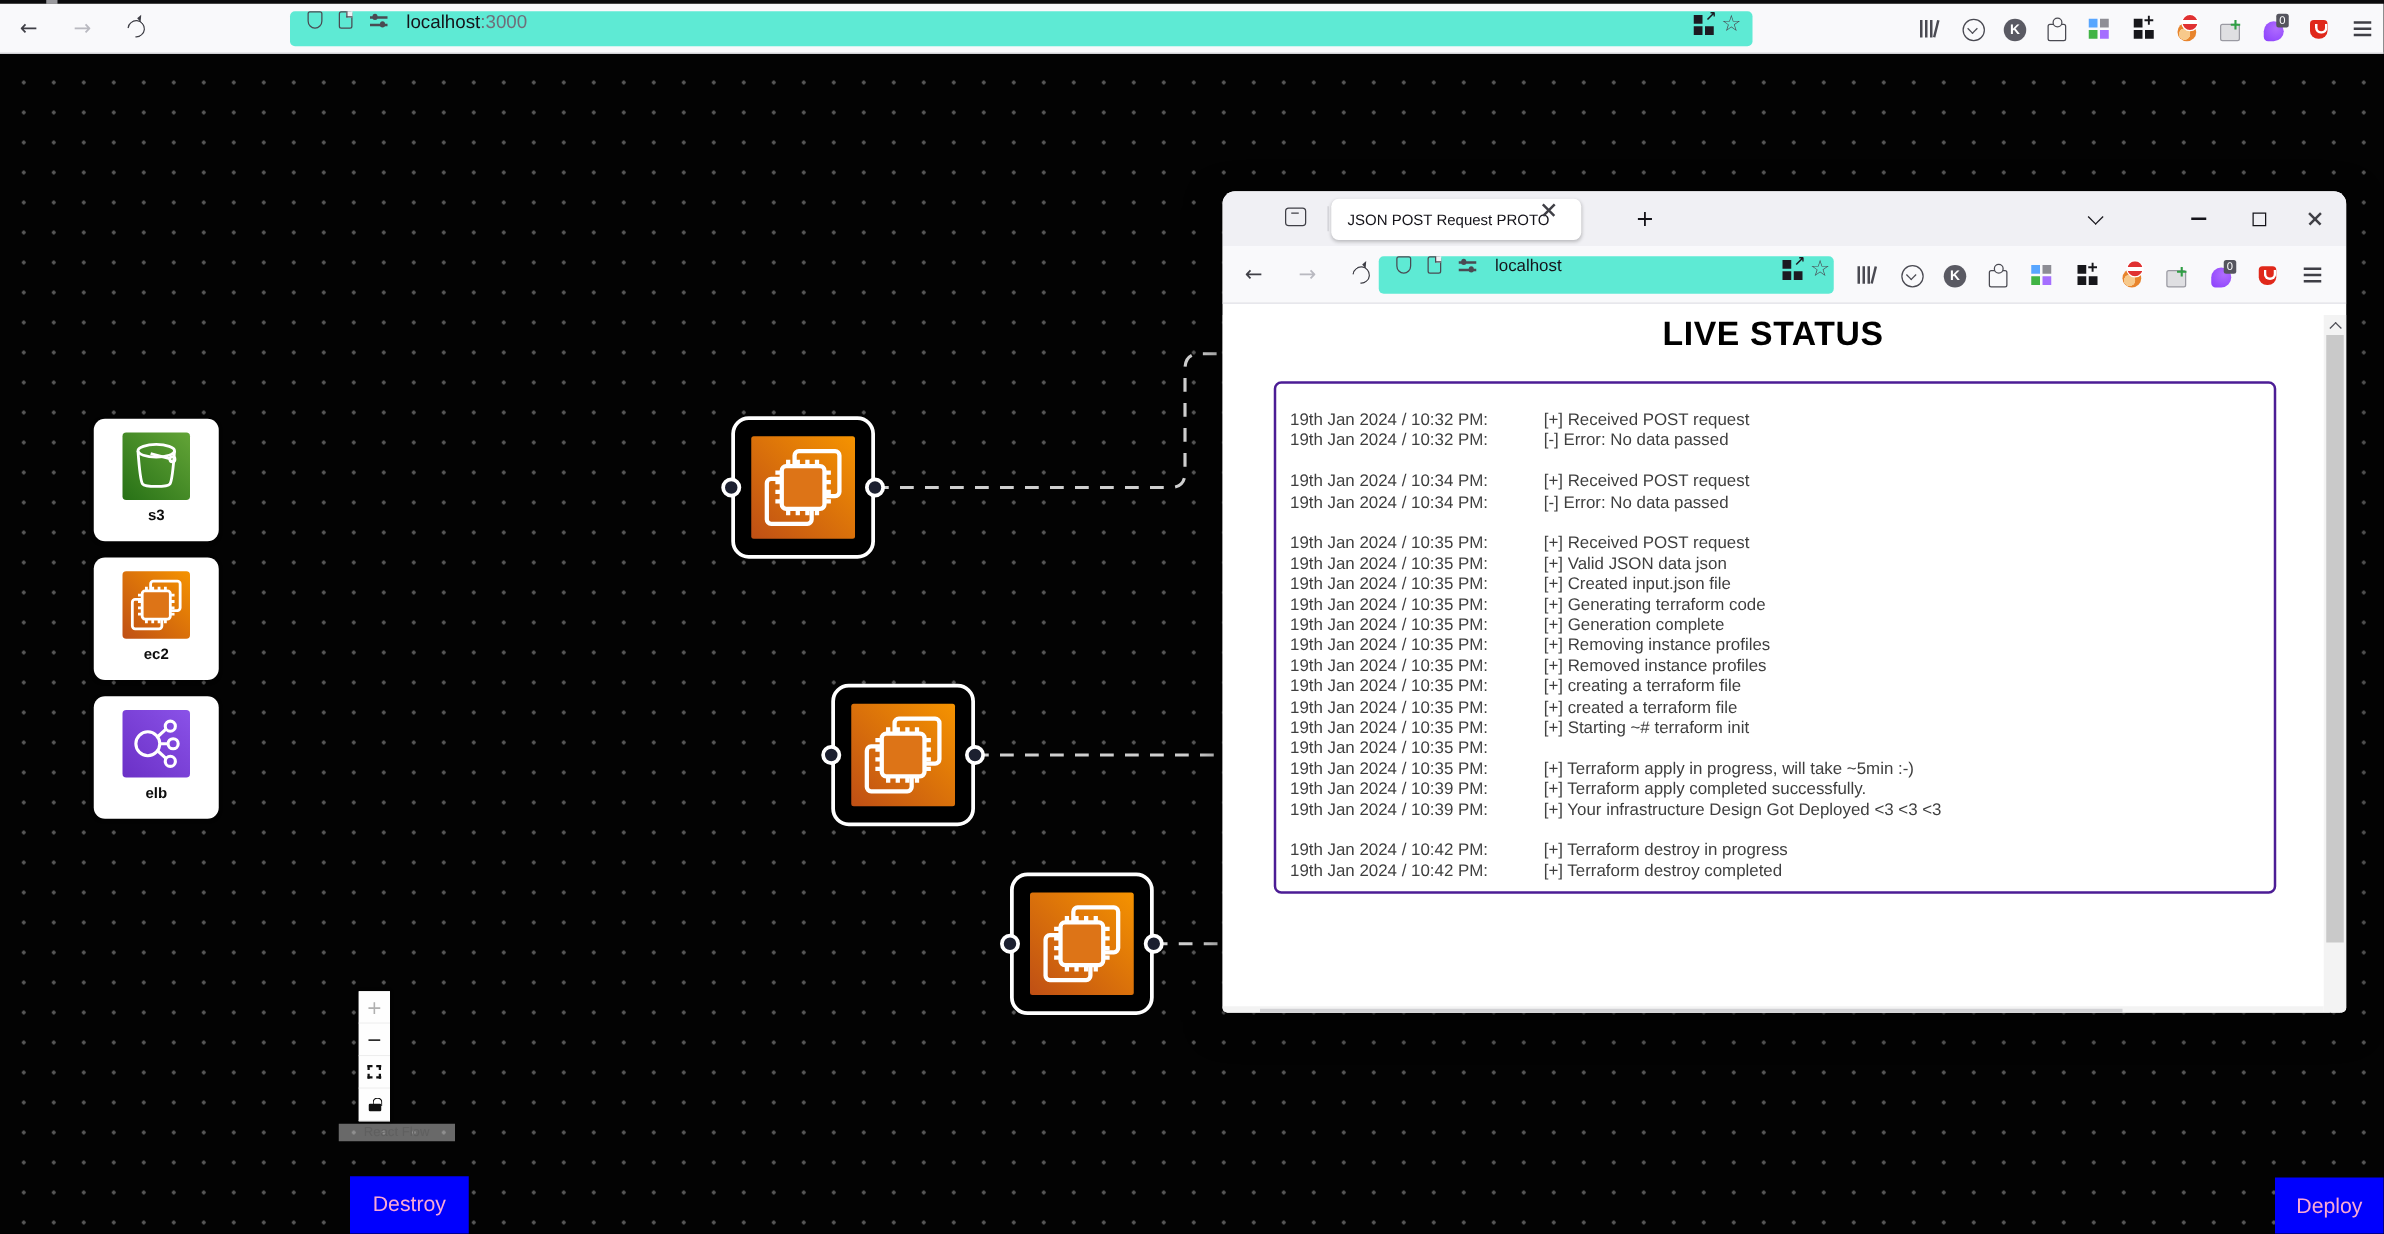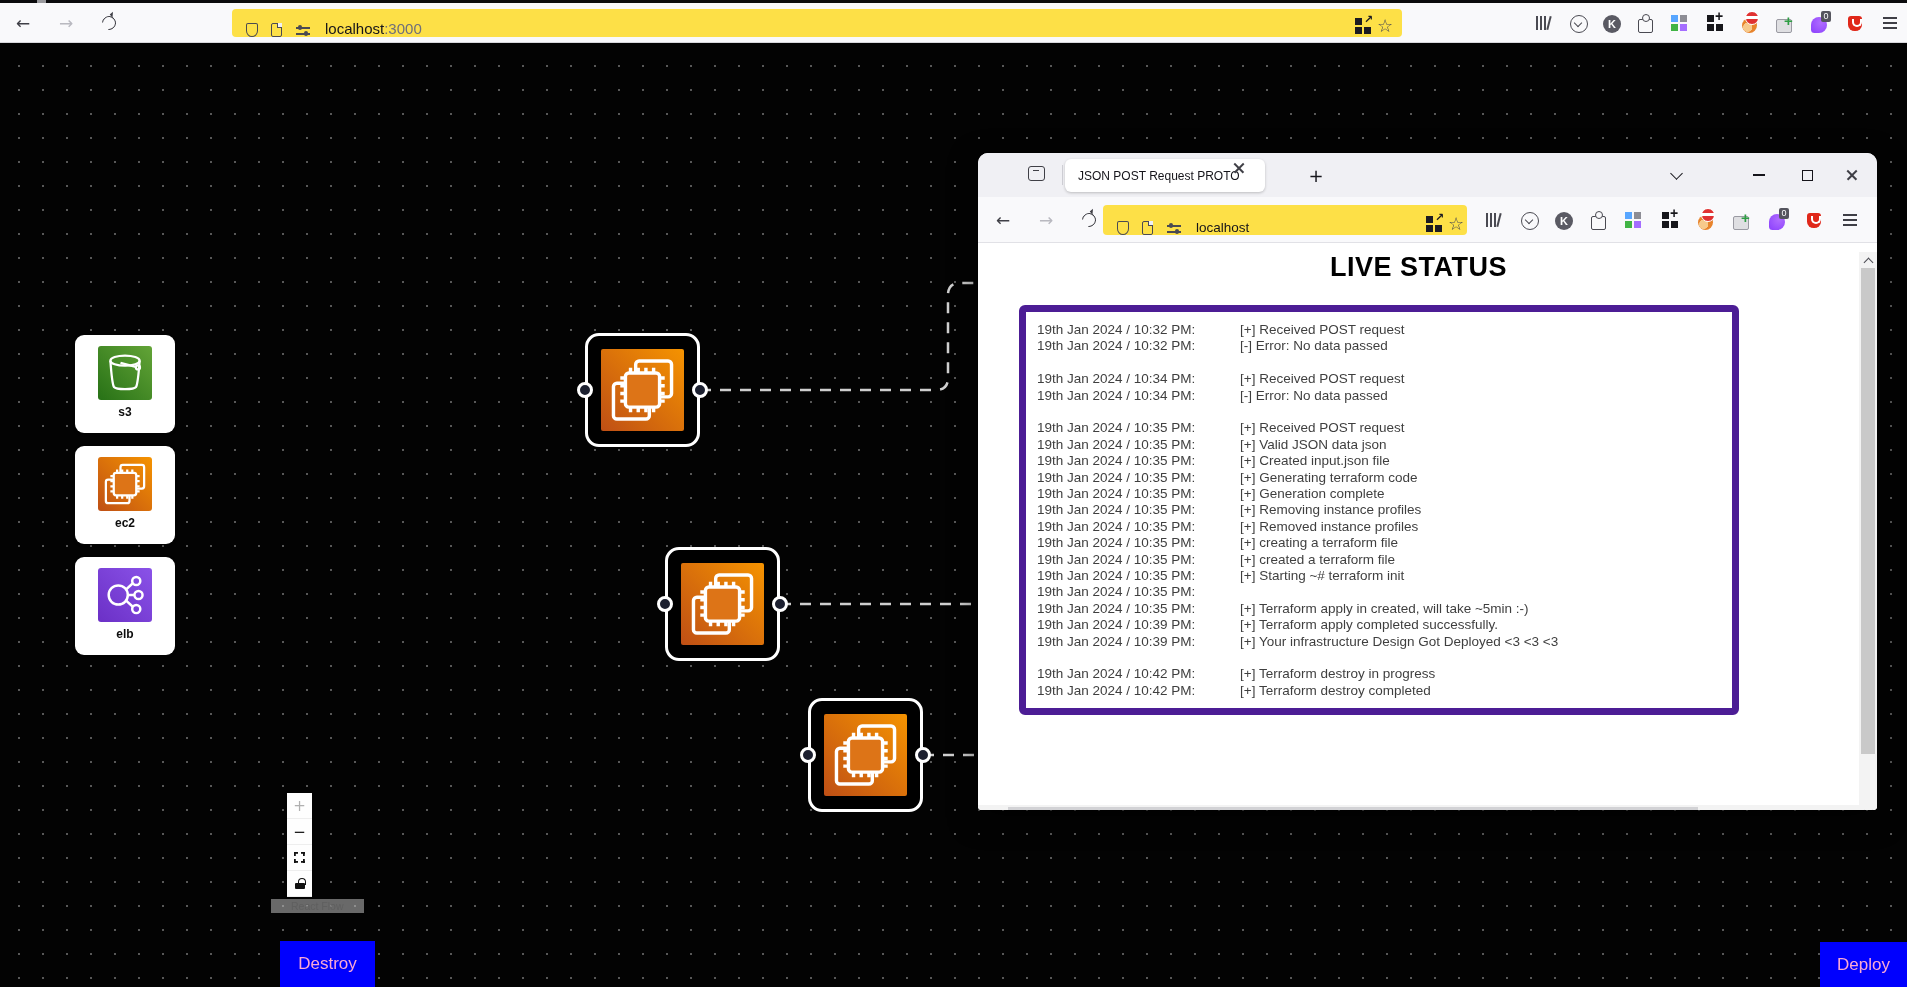--- a/index.html
+++ b/index.html
@@ -8,21 +8,21 @@
 
   
   .topstrip{position:absolute;left:0;top:0;width:100%;height:3px;background:#0b0b0d;z-index:6}
   .topnotch{position:absolute;left:37px;top:0;width:9px;height:3px;background:#9a9a9e}
   .toolbar{position:absolute;left:0;top:3px;width:100%;height:40px;background:#f9f9fb;border-bottom:1px solid #d7d7dc;z-index:6}
   .navrow{position:absolute;left:12px;top:0;height:40px;display:flex;align-items:center;gap:21px}
   .navbtn{width:22px;height:22px;display:flex;align-items:center;justify-content:center;font-family:"DejaVu Sans",sans-serif;font-size:17px;color:#3f3f46}
   .navbtn.dis{color:#b9b9c0}
   .icon-reload{width:14px;height:14px;border:1.7px solid #3f3f46;border-radius:50%;border-left-color:transparent;transform:rotate(-40deg);position:relative}
   .icon-reload::after{content:"";position:absolute;right:-3px;top:-3px;border:3.5px solid transparent;border-right-color:#3f3f46;transform:rotate(45deg)}
-  .urlbar{position:absolute;left:232px;top:6px;width:1170px;height:28px;background:#fde047;border-radius:4px;display:flex;align-items:flex-end}
+  .urlbar{position:absolute;left:232px;top:6px;width:1170px;height:28px;background:#5eead4;border-radius:4px;display:flex;align-items:flex-start}
   .urlbar .shield{width:12px;height:14px;border:1.6px solid #4a4a52;border-radius:2px 2px 50% 50%/2px 2px 45% 45%;margin-left:14px}
   .urlbar .page{width:11px;height:14px;border:1.6px solid #4a4a52;border-radius:2px;margin-left:13px;position:relative}
   .urlbar .page::after{content:"";position:absolute;right:-1px;top:-1px;width:4px;height:4px;background:#f0f0f4;border-left:1.6px solid #4a4a52;border-bottom:1.6px solid #4a4a52}
   .urlbar .tune{width:16px;height:14px;position:relative;margin-left:13px}
   .urlbar .tune::before{content:"";position:absolute;left:1px;top:4px;width:14px;height:1.6px;background:#4a4a52;box-shadow:0 6px #4a4a52}
   .urlbar .tune::after{content:"";position:absolute;left:3px;top:2.4px;width:4.4px;height:4.4px;border-radius:50%;background:#4a4a52;box-shadow:6px 6px #4a4a52}
   .urltext{margin-left:14px;font-size:15px;color:#15141a}
   .urltext .dim{color:#6f6f7a}
   .urlbar .spacer{flex:1}
   .xi{width:22px;height:22px;display:inline-block;position:relative;flex:none}
@@ -108,21 +108,21 @@
   .chev{width:9px;height:9px;border-right:1.7px solid #15141a;border-bottom:1.7px solid #15141a;transform:rotate(45deg);margin-top:-4px}
   .minbar{width:12px;height:1.7px;background:#15141a}
   .maxbox{width:11px;height:11px;border:1.6px solid #15141a}
   .ptoolbar{position:relative;height:46px;background:#f9f9fb;border-bottom:1px solid #e1e1e6}
   .ptoolbar .navrow{left:14px;height:46px}
   .ptoolbar .urlbar{left:125px;top:8px;width:364px;height:30px}
   .ptoolbar .urltext{font-size:13.5px}
   .ptoolbar .extrow{right:16px;top:12px;gap:14px}
   .pcontent{position:relative;height:567px;background:#fff}
   .ptitle{margin-top:9px;width:881px;text-align:center;font-size:27px;font-weight:bold;color:#000;letter-spacing:.5px}
-  .logpanel{position:absolute;left:41px;top:53px;width:720px;height:410px;border:7px solid #4c1d95;border-radius:6px;background:#fff;padding:10px 0 0 11px;overflow:hidden}
+  .logpanel{position:absolute;left:41px;top:53px;width:802px;height:410px;border:2px solid #4c1d95;border-radius:6px;background:#fff;padding:21px 0 0 11px;overflow:hidden}
   .log-row{display:grid;grid-template-columns:203px 1fr;min-height:16.4px;line-height:16.4px;font-size:13.5px;color:#3f3f3f}
   .log-msg{padding-left:0}
   .vscroll{position:absolute;right:0;top:0;width:18px;height:567px;background:#f3f3f3}
   .vthumb{position:absolute;left:2px;top:16px;width:14px;height:486px;background:#c9c9c9}
   .sarrow{position:absolute;left:4px;width:10px;height:10px;display:flex;align-items:center;justify-content:center}
   .sarrow .chev{border-color:#4a4a52;width:7px;height:7px}
   .sa-up{top:3px}.sa-up .chev{transform:rotate(-135deg);margin-top:4px}
   .sa-dn{bottom:3px}.sa-dn .chev{margin-top:-2px}
   .hscroll{position:absolute;left:0;bottom:0;width:881px;height:14px;background:#f3f3f3}
   .hthumb{position:absolute;left:30px;top:2px;width:690px;height:10px;background:#d2d2d5}
@@ -391,21 +391,21 @@
           </div>
           <div class="log-row">
             <span class="log-time">19th Jan 2024 / 10:35 PM:</span>
             <span class="log-msg">[+] Starting ~# terraform init</span>
           </div>
           <div class="log-row">
             <span class="log-time">19th Jan 2024 / 10:35 PM:</span>
           </div>
           <div class="log-row">
             <span class="log-time">19th Jan 2024 / 10:35 PM:</span>
-            <span class="log-msg">[+] Terraform apply in created, will take ~5min :-)</span>
+            <span class="log-msg">[+] Terraform apply in progress, will take ~5min :-)</span>
           </div>
           <div class="log-row">
             <span class="log-time">19th Jan 2024 / 10:39 PM:</span>
             <span class="log-msg">[+] Terraform apply completed successfully.</span>
           </div>
           <div class="log-row">
             <span class="log-time">19th Jan 2024 / 10:39 PM:</span>
             <span class="log-msg">[+] Your infrastructure Design Got Deployed &lt;3 &lt;3 &lt;3</span>
           </div>
           <div class="log-row">

